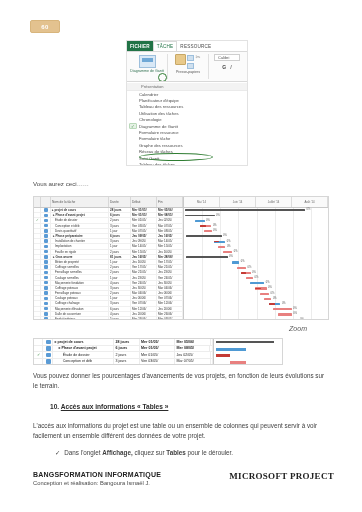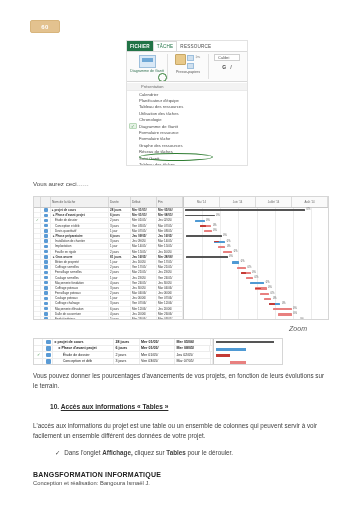--- a/index.html
+++ b/index.html
@@ -671,14 +671,15 @@
   <div class="para" style="left:33px; top:421px; width:300px;">L'accès aux informations du projet est une table ou un ensemble de colonnes qui peuvent servir à voir facilement un ensemble différent des données de votre projet.</div>
 
   <div class="bullet" style="left:55px; top:449px;">
     <span class="tick">✓</span><span>Dans l'onglet </span><b>Affichage,</b><span> cliquez sur </span><b>Tables</b><span> pour le dérouler.</span>
   </div>
 
   <div class="footer-left">
     <div class="footer-title">BANGSFORMATION INFORMATIQUE</div>
     <div class="footer-sub">Conception et réalisation: Bangoura Ismaël J.</div>
   </div>
+  <div class="footer-right">MICROSOFT PROJECT</div>
 
 </div>
 
 </body></html>

